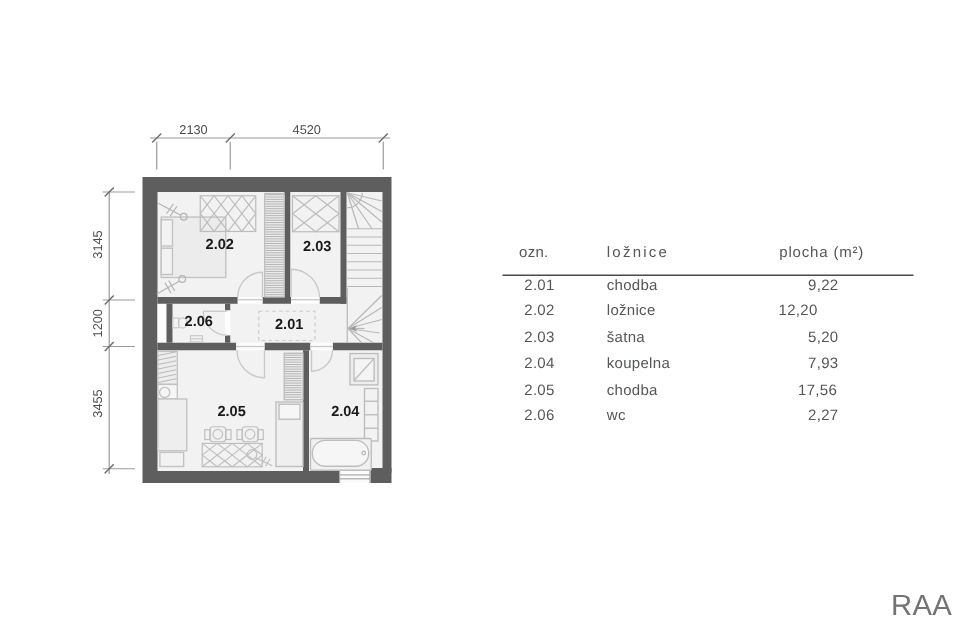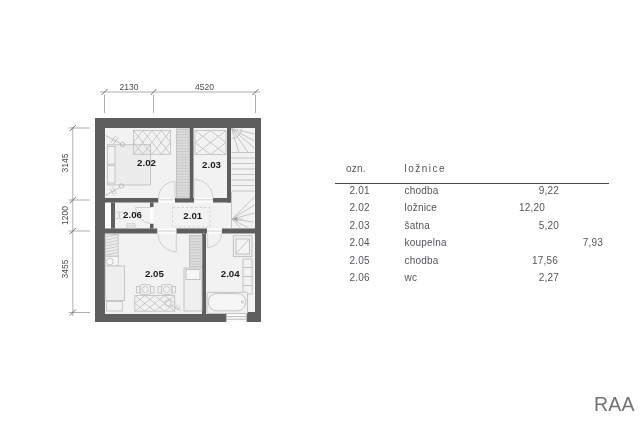--- a/index.html
+++ b/index.html
@@ -237,37 +237,38 @@
     <text x="129" y="89.5">2130</text>
     <text x="204.5" y="89.5">4520</text>
     <text x="68" y="163" transform="rotate(-90 68 163)">3145</text>
     <text x="68" y="215.5" transform="rotate(-90 68 215.5)">1200</text>
     <text x="68" y="269" transform="rotate(-90 68 269)">3455</text>
   </g>
 </svg>
 
 <div class="abs t" style="left:346px;top:162.5px;">ozn.</div>
 <div class="abs t" style="left:404.5px;top:162.5px;letter-spacing:1.5px;">ložnice</div>
+<div class="abs t" style="left:519.5px;top:162.5px;letter-spacing:0.55px;">plocha (m²)</div>
 <div class="abs" style="left:334.5px;top:182.5px;width:274px;height:1.4px;background:#4a4a4c;"></div>
 
 <div class="abs t" style="left:349.5px;top:184.8px;">2.01</div>
 <div class="abs t" style="left:404.5px;top:184.8px;">chodba</div>
 <div class="abs t" style="left:531px;top:184.8px;width:28px;text-align:right;">9,22</div>
 
 <div class="abs t" style="left:349.5px;top:202.3px;">2.02</div>
 <div class="abs t" style="left:404.5px;top:202.3px;">ložnice</div>
 <div class="abs t" style="left:519px;top:202.3px;width:40px;">12,20</div>
 
 <div class="abs t" style="left:349.5px;top:219.8px;">2.03</div>
 <div class="abs t" style="left:404.5px;top:219.8px;">šatna</div>
 <div class="abs t" style="left:531px;top:219.8px;width:28px;text-align:right;">5,20</div>
 
 <div class="abs t" style="left:349.5px;top:237.3px;">2.04</div>
 <div class="abs t" style="left:404.5px;top:237.3px;">koupelna</div>
-<div class="abs t" style="left:531px;top:237.3px;width:28px;text-align:right;margin-left:44px;">7,93</div>
+<div class="abs t" style="left:531px;top:237.3px;width:28px;text-align:right;">7,93</div>
 
 <div class="abs t" style="left:349.5px;top:254.8px;">2.05</div>
 <div class="abs t" style="left:404.5px;top:254.8px;">chodba</div>
 <div class="abs t" style="left:532px;top:254.8px;width:40px;">17,56</div>
 
 <div class="abs t" style="left:349.5px;top:272.3px;">2.06</div>
 <div class="abs t" style="left:404.5px;top:272.3px;">wc</div>
 <div class="abs t" style="left:531px;top:272.3px;width:28px;text-align:right;">2,27</div>
 
 <div id="raa">RAA</div>

